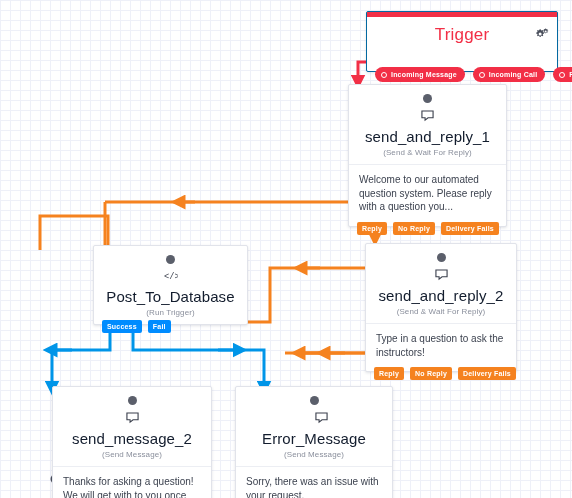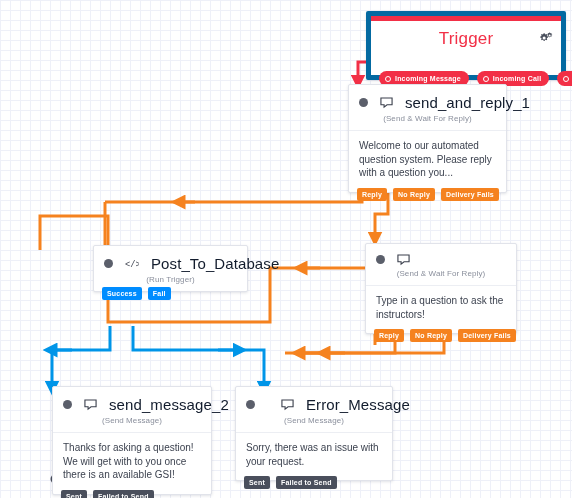--- a/index.html
+++ b/index.html
@@ -18,22 +18,23 @@
   .layer-links{position:absolute;inset:0;z-index:1;pointer-events:none;}
   .layer-nodes{position:absolute;inset:0;z-index:2;}
 
   
   .node{
     position:absolute;background:#ffffff;
     border:1px solid #e1e3ea;border-radius:2px;
     box-shadow:0 1px 3px rgba(20,30,60,.13);
   }
   .node-title{
-    display:flex;align-items:center;gap:12px;
+    display:flex;align-items:center;gap:6px;
     padding:9px 10px 2px 10px;
+    flex-direction:column;
   }
   .status-dot{
     width:9px;height:9px;border-radius:50%;
     background:#5b5f6b;flex:0 0 auto;
   }
   .node-icon{flex:0 0 auto;display:flex;align-items:center;color:#3a3f4c;}
   .node-name{
     font-size:15px;color:#121c2d;letter-spacing:.1px;white-space:nowrap;
   }
   .node-sub{
@@ -50,21 +51,21 @@
   .port{
     font-size:7px;color:#fff;padding:3px 5px 3px 5px;border-radius:2px;
     white-space:nowrap;line-height:1;font-weight:bold;letter-spacing:.2px;
   }
   .port.orange{background:#f5821f;}
   .port.blue{background:#008cff;}
   .port.dark{background:#4a4f5c;}
 
   
   .trigger{
-    position:absolute;background:#fff;border:5px solid #0369a1;
+    position:absolute;background:#fff;border:1px solid #0369a1;
     box-shadow:0 1px 3px rgba(20,30,60,.13);border-radius:2px;
   }
   .trigger-bar{height:5px;background:#f22f46;}
   .trigger-head{position:relative;padding:8px 0 4px 0;}
   .trigger-title{
     text-align:center;font-size:17px;color:#f22f46;letter-spacing:.2px;
   }
   .gear{position:absolute;right:8px;top:9px;color:#4a4f5c;}
   .trigger-ports{
     position:absolute;left:8px;bottom:-11px;display:flex;gap:8px;
@@ -221,20 +222,21 @@
     </div>
 
     <div class="node" style="left:365px;top:243px;width:150px;">
       <div class="node-title">
         <span class="status-dot"></span>
         <span class="node-icon">
           <svg width="13" height="13" viewBox="0 0 14 14">
             <path d="M1 2.2h12v7.2H7.6L4.4 12V9.4H1z" fill="none" stroke="#3a3f4c" stroke-width="1.2"></path>
           </svg>
         </span>
+        <span class="node-name">send_and_reply_2</span>
       </div>
       <div class="node-sub">(Send &amp; Wait For Reply)</div>
       <div class="node-body">Type in a question to ask the instructors!</div>
       <div class="ports">
         <span class="port orange">Reply</span>
         <span class="port orange">No Reply</span>
         <span class="port orange">Delivery Fails</span>
       </div>
     </div>
 

